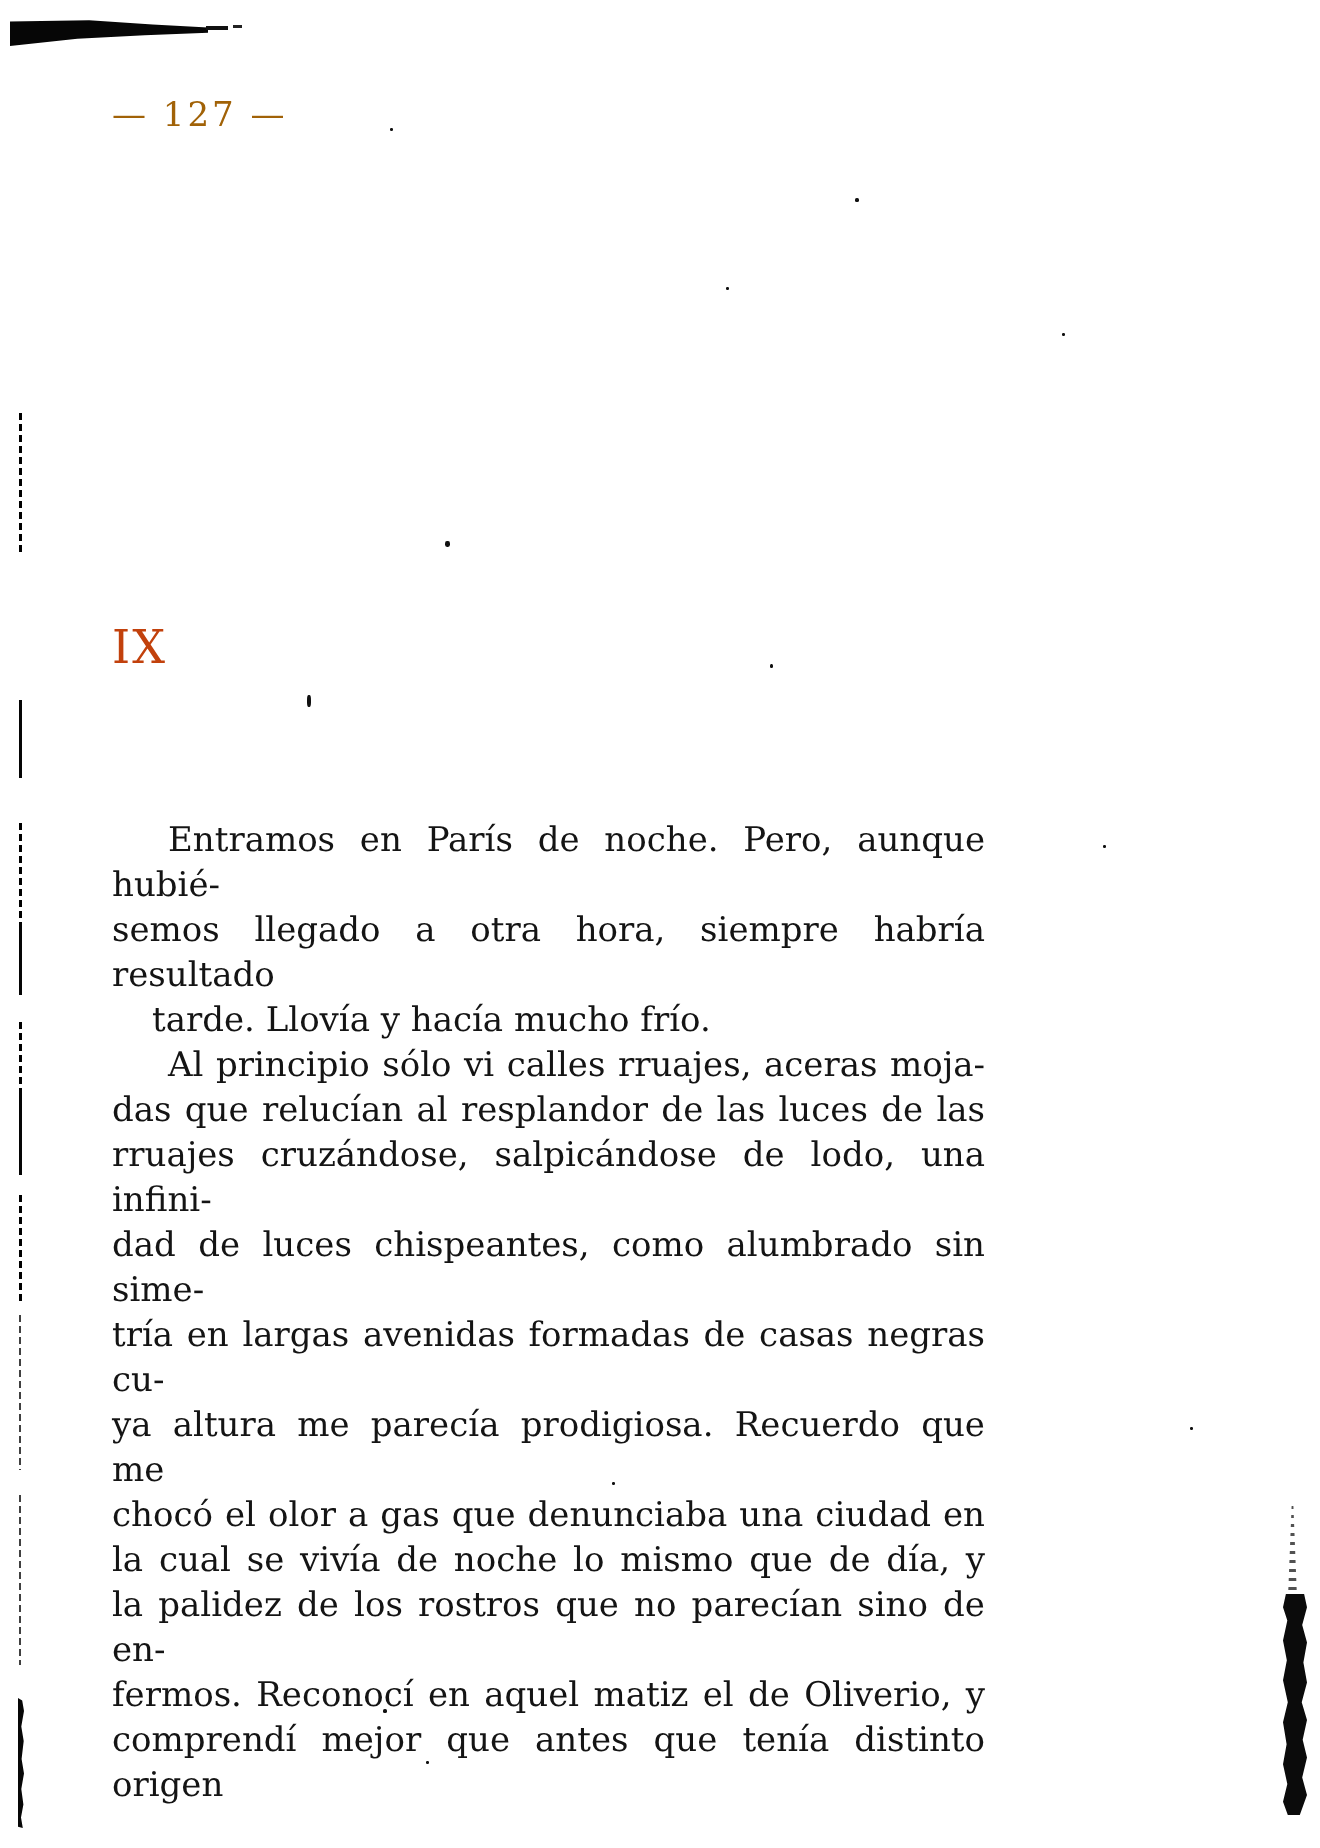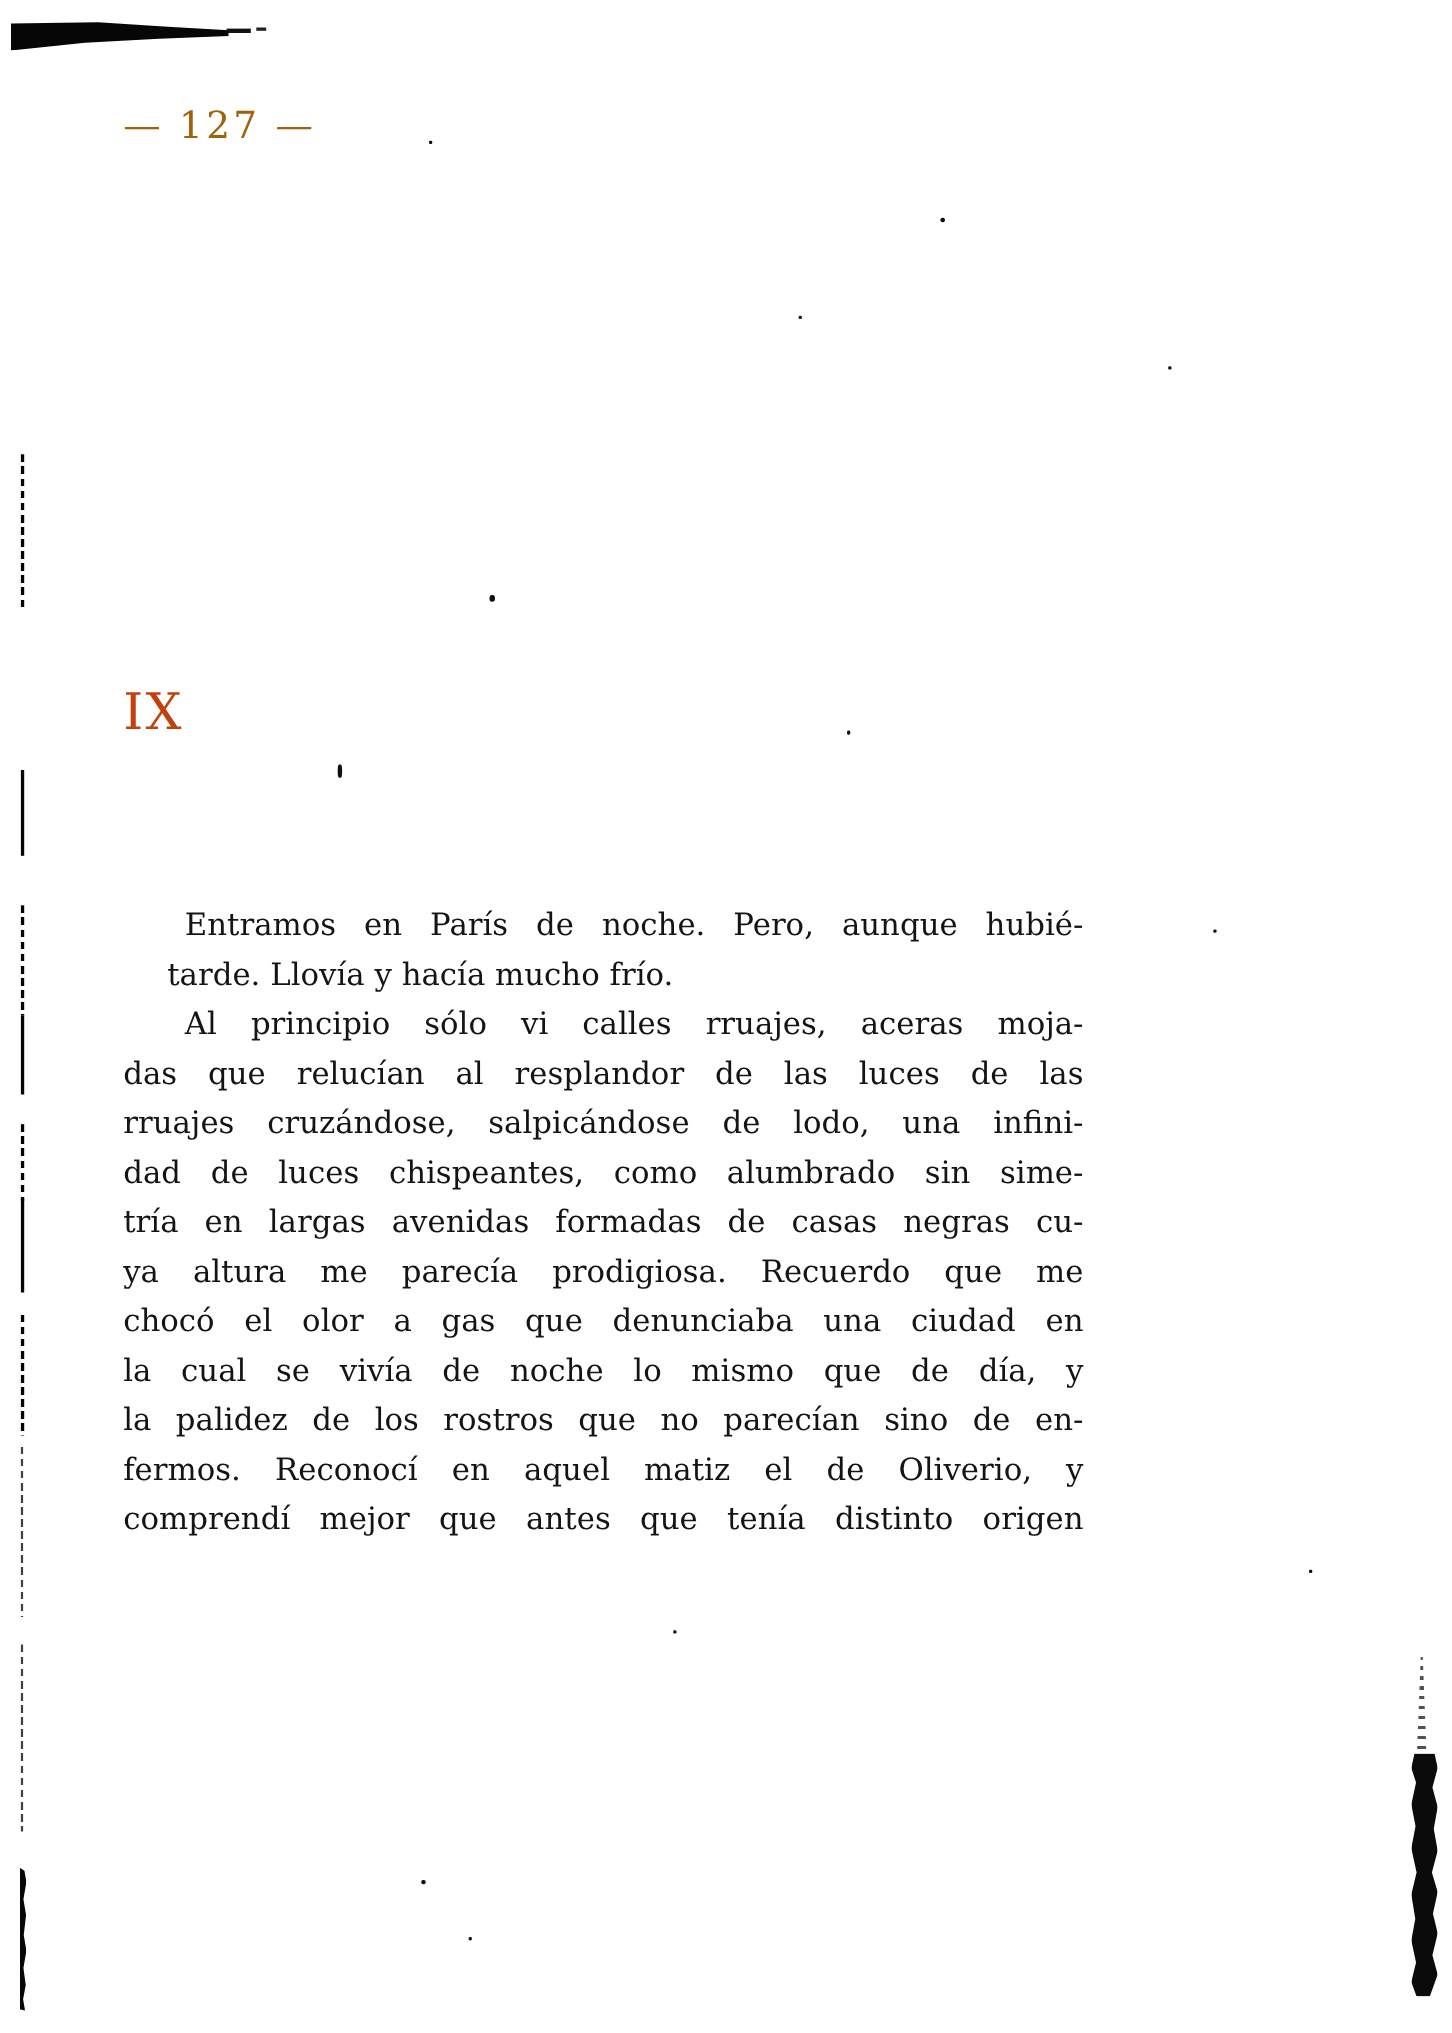--- a/index.html
+++ b/index.html
@@ -25,21 +25,21 @@
   }
   .chapter-heading {
     top: 620px;
     text-align: left;
     font-size: 46px;
     letter-spacing: 2px;
     color: #c2410c;
   }
   .text-block { top: 818px; }
   .line {
-    font-size: 28px;
+    font-size: 34px;
     line-height: 45px;
     color: #141414;
     text-rendering: geometricPrecision;
   }
   .line.just {
     text-align: justify;
     text-align-last: justify;
   }
   .line.nojust { text-align: left; margin-left: 40px; }
   .line.indent { text-indent: 56px; }
@@ -82,20 +82,21 @@
 </head>
 <body>
 
 <div class="col page-number">— 127 —</div>
 
 <div class="col chapter-heading">IX</div>
 
 <div class="col text-block">
     <div>
       <div class="line just indent">Entramos en París de noche. Pero, aunque hubié-</div>
+      <div class="line just">semos llegado a otra hora, siempre habría resultado</div>
       <div class="line nojust">tarde. Llovía y hacía mucho frío.</div>
     </div>
     <div>
       <div class="line just indent">Al principio sólo vi calles rruajes, aceras moja-</div>
       <div class="line just">das que relucían al resplandor de las luces de las</div>
       <div class="line just">rruajes cruzándose, salpicándose de lodo, una infini-</div>
       <div class="line just">dad de luces chispeantes, como alumbrado sin sime-</div>
       <div class="line just">tría en largas avenidas formadas de casas negras cu-</div>
       <div class="line just">ya altura me parecía prodigiosa. Recuerdo que me</div>
       <div class="line just">chocó el olor a gas que denunciaba una ciudad en</div>

